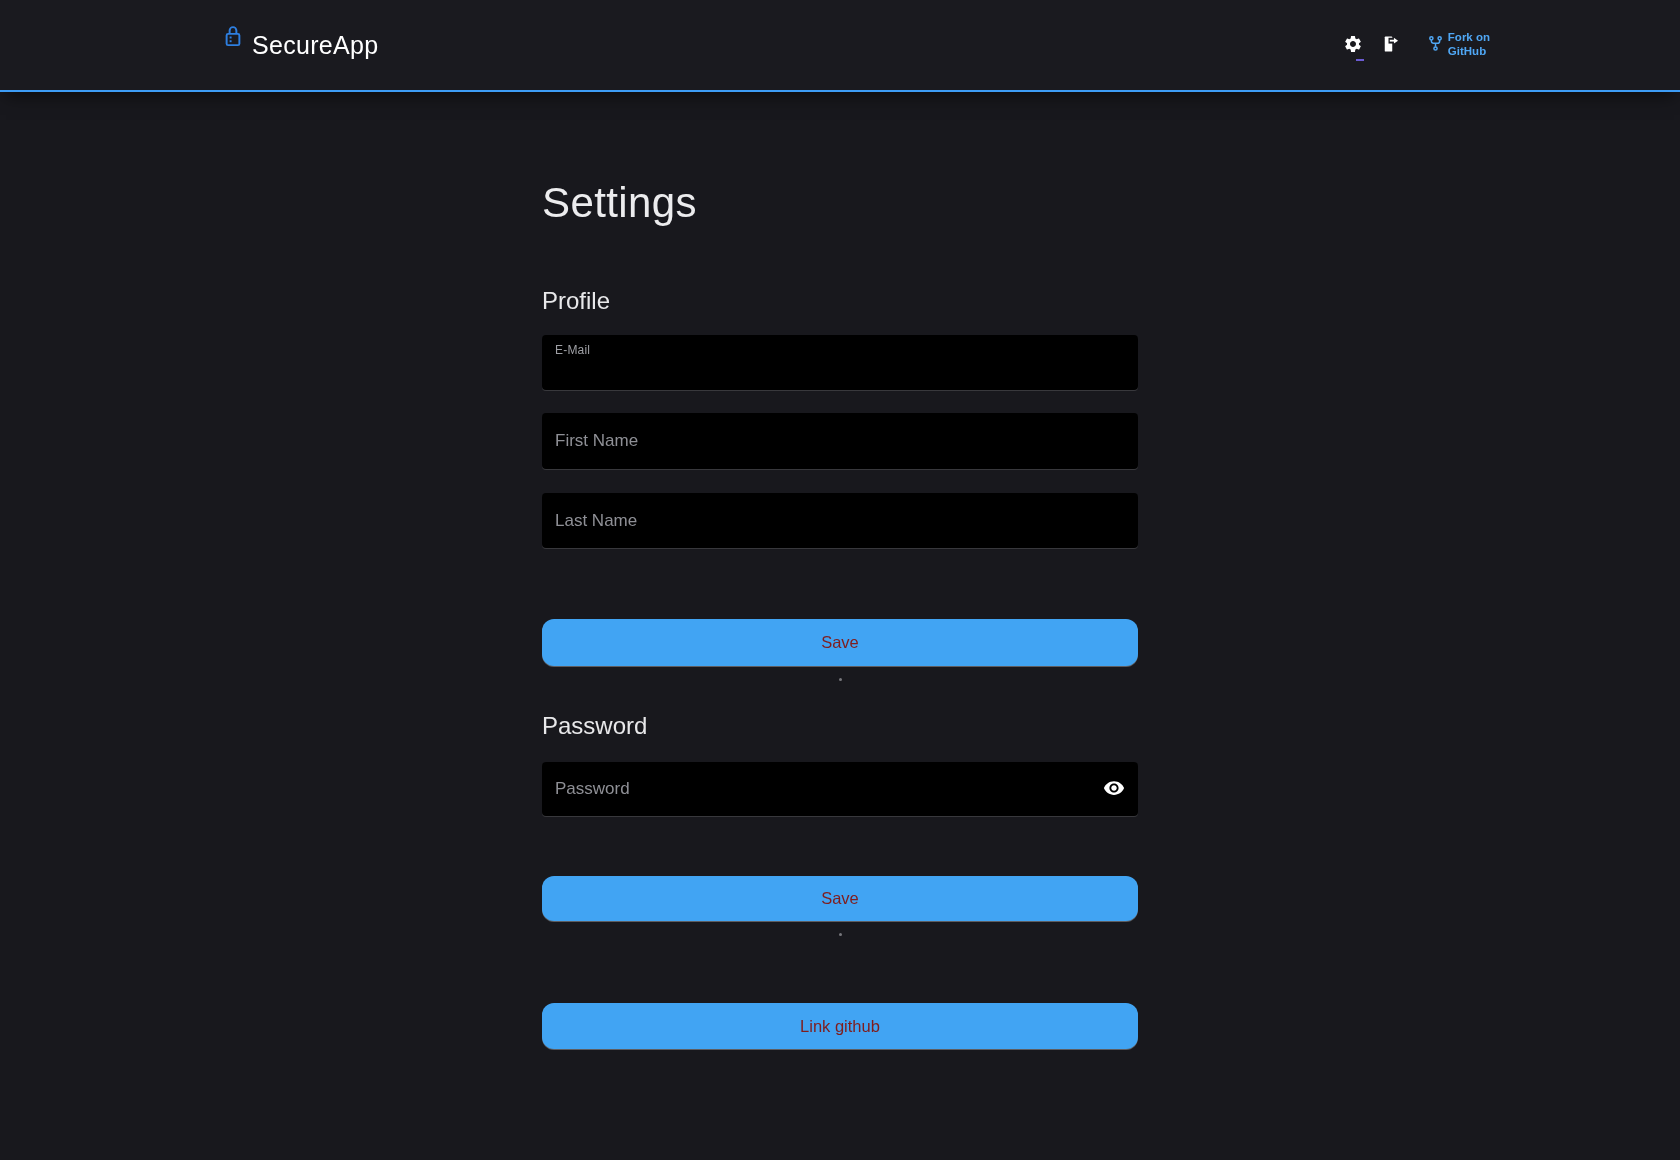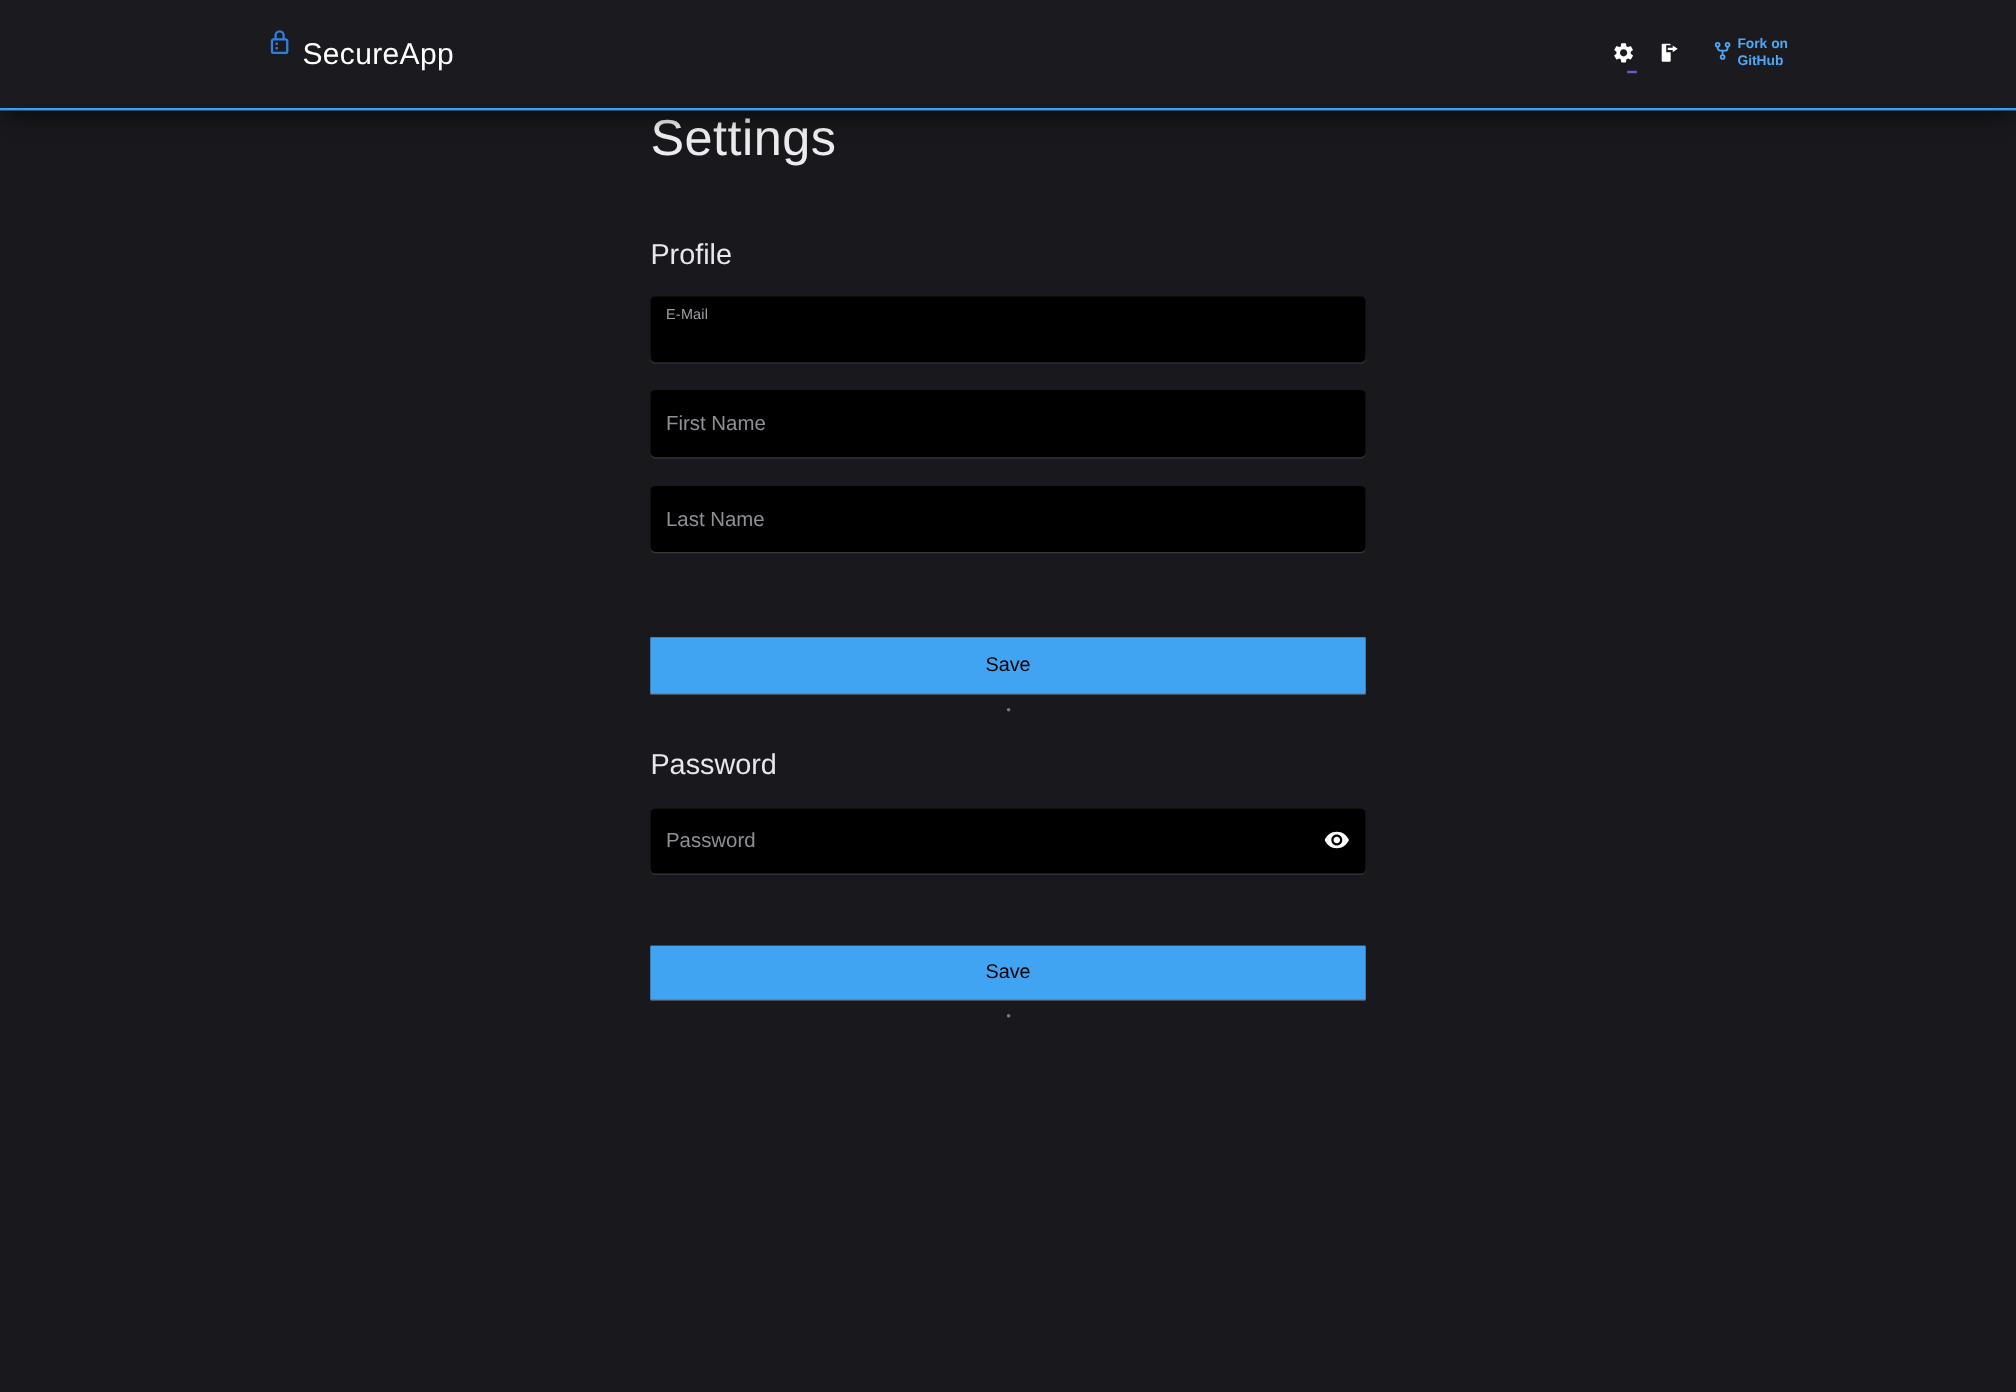--- a/index.html
+++ b/index.html
@@ -41,20 +41,21 @@
   .fork-link {
     display:flex; align-items:center; gap:5px;
     color:#4fa7f5; font-size:11.5px; font-weight:700;
     line-height:1.2; margin-left:26px; text-decoration:none;
     cursor:pointer;
   }
 
   
   main { width:596px; margin:0 auto; }
   .page-title {
+    margin-top:88px;
     font-size:42px; font-weight:400; line-height:46px;
     color:#ececee; letter-spacing:0.4px;
   }
   .section-heading {
     font-size:24px; font-weight:400; line-height:29px; color:#e8e8ea;
   }
   #profile-heading  { margin-top:60px; }
   #password-heading { margin-top:30px; }
   #social-heading   { margin-top:36px; }
 
@@ -80,22 +81,22 @@
   .pw-field { margin-top:22px; height:54px; }
   .eye-btn {
     flex:none; width:22px; height:22px; margin-left:10px;
     background:none; border:none; padding:0; cursor:pointer;
     display:flex; align-items:center; justify-content:center;
   }
 
   
   .btn {
     display:block; width:100%;
-    border:none; border-radius:0;
-    background:#41a4f3; color:#000000;
+    border:none; border-radius:12px;
+    background:#41a4f3; color:#7f1d1d;
     font-size:16.5px; font-family:inherit; font-weight:400;
     cursor:pointer;
     box-shadow:0 1px 0 rgba(255,255,255,0.30);
   }
   #save-profile  { margin-top:71px; height:47px; }
   #save-password { margin-top:60px; height:45px; }
   #link-github   { margin-top:67px; height:46px; }
 
   .form-dot {
     width:3px; height:3px; border-radius:50%;
@@ -193,13 +194,14 @@
         </svg>
       </span>
     </button>
   </div>
 
 
   <button id="save-password" class="btn">Save</button>
   <div class="form-dot"></div>
 
 
+  <button id="link-github" class="btn">Link github</button>
 </main>
 
 </body></html>

